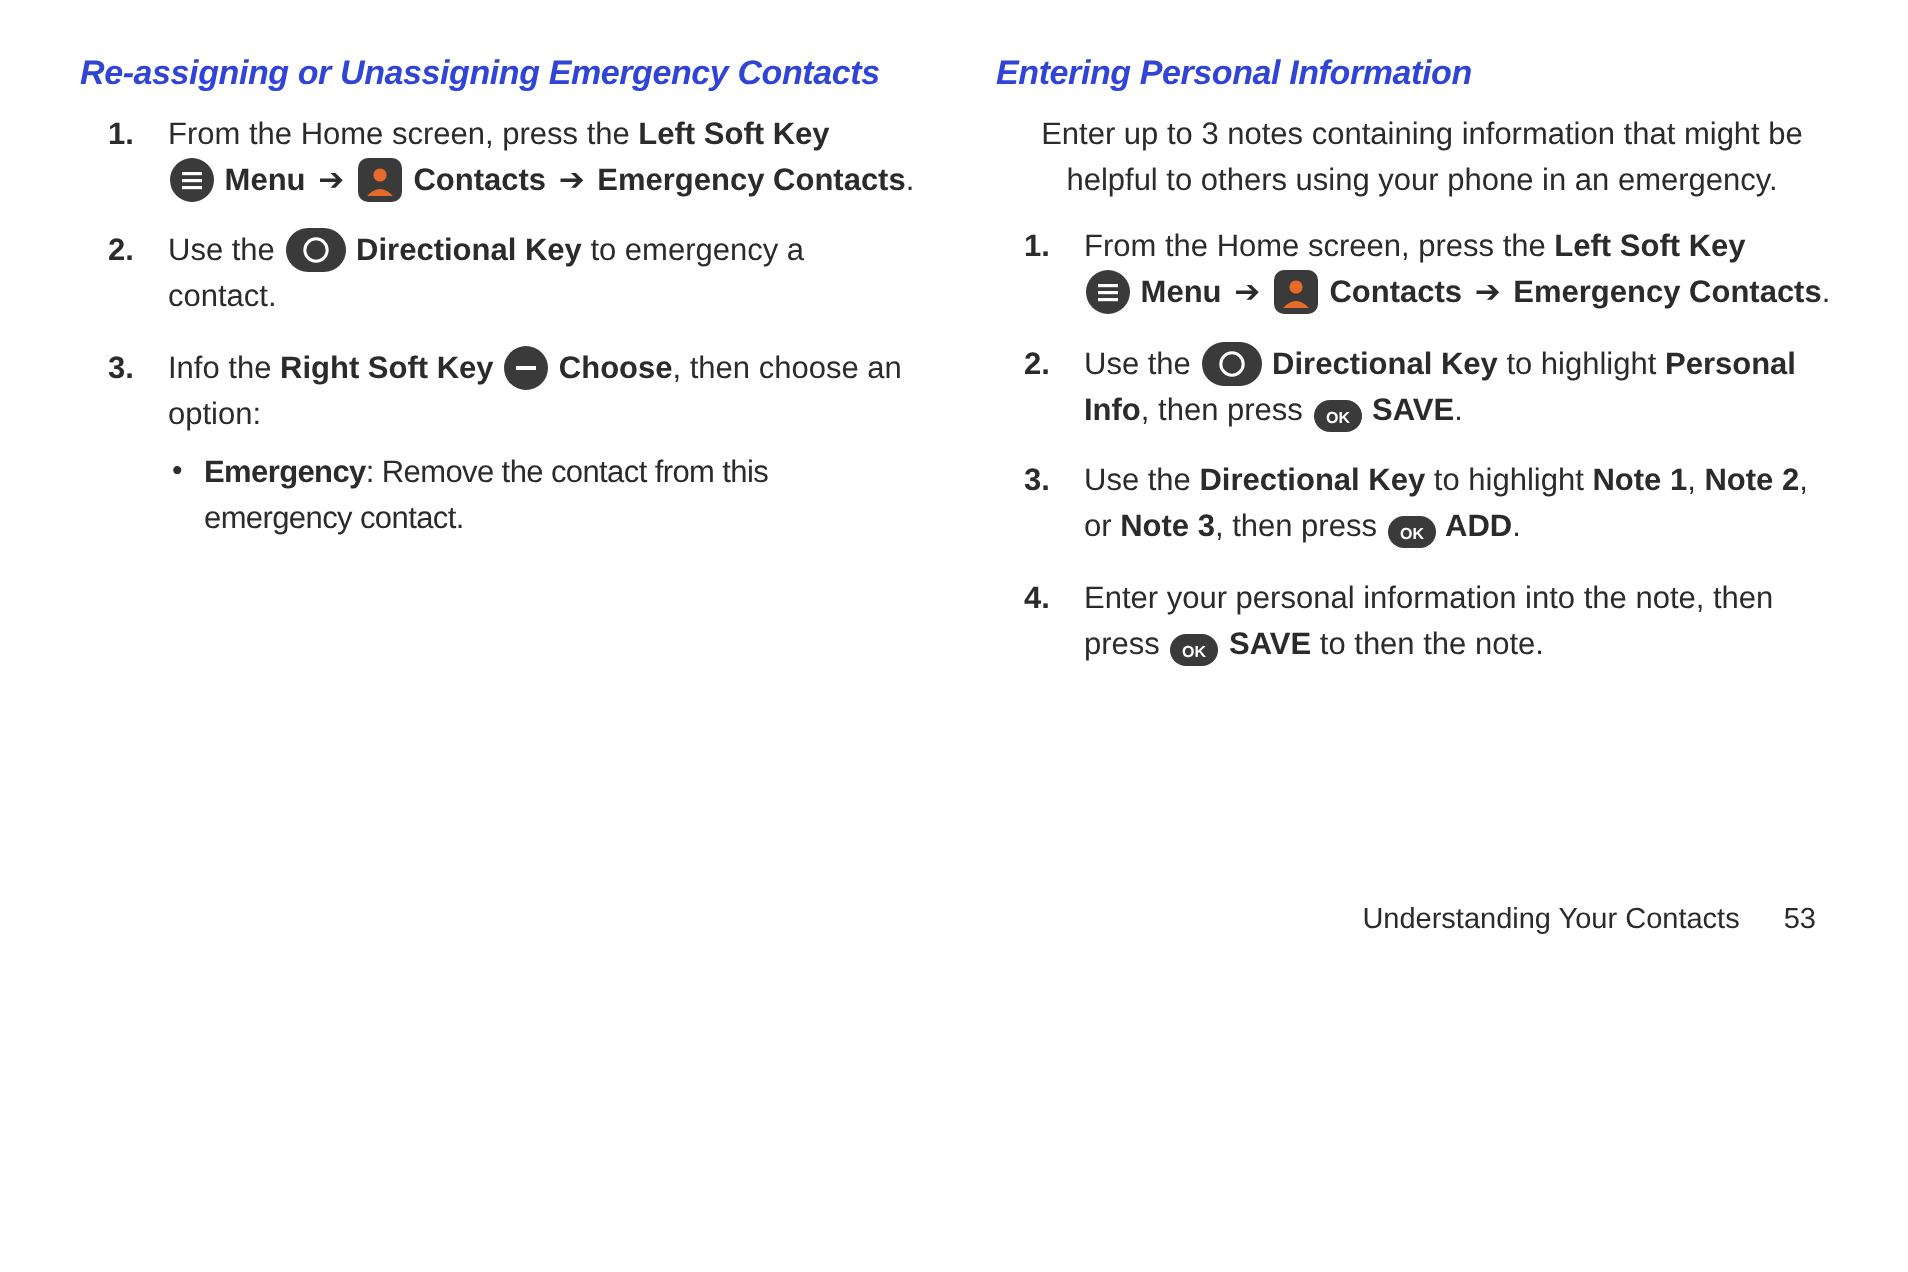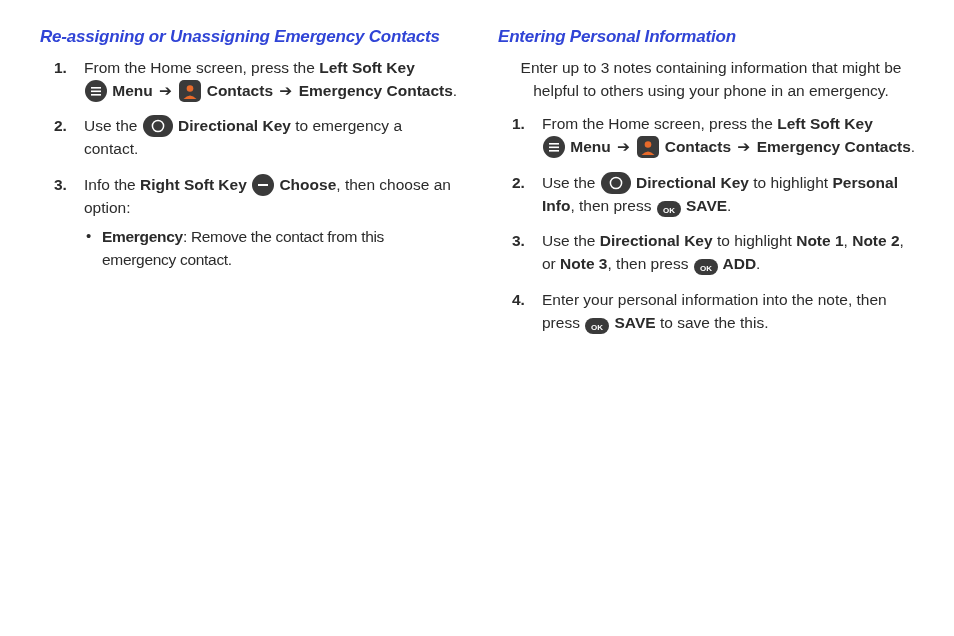--- a/index.html
+++ b/index.html
@@ -184,19 +184,23 @@
           <span class="num">3.</span>
           <span>Use the </span><b>Directional Key</b><span> to highlight </span><b>Note 1</b><span>, </span><b>Note 2</b><span>, or </span><b>Note 3</b><span>, then press </span><span class="icon"><svg width="24" height="16">
                 <use href="#ico-ok"></use>
               </svg></span><b> ADD</b><span>.</span>
         </li>
 
         <li>
           <span class="num">4.</span>
           <span>Enter your personal information into the note, then press </span><span class="icon"><svg width="24" height="16">
                 <use href="#ico-ok"></use>
-              </svg></span><b> SAVE</b><span> to save the this.</span>
+              </svg></span><b> SAVE</b><span> to then the note.</span>
         </li>
       </ol>
     </div>
   </div>
 
+  <div class="footer">
+    <span>Understanding Your Contacts</span>
+    <span class="pn">53</span>
+  </div>
 </div>
 
 </body></html>

